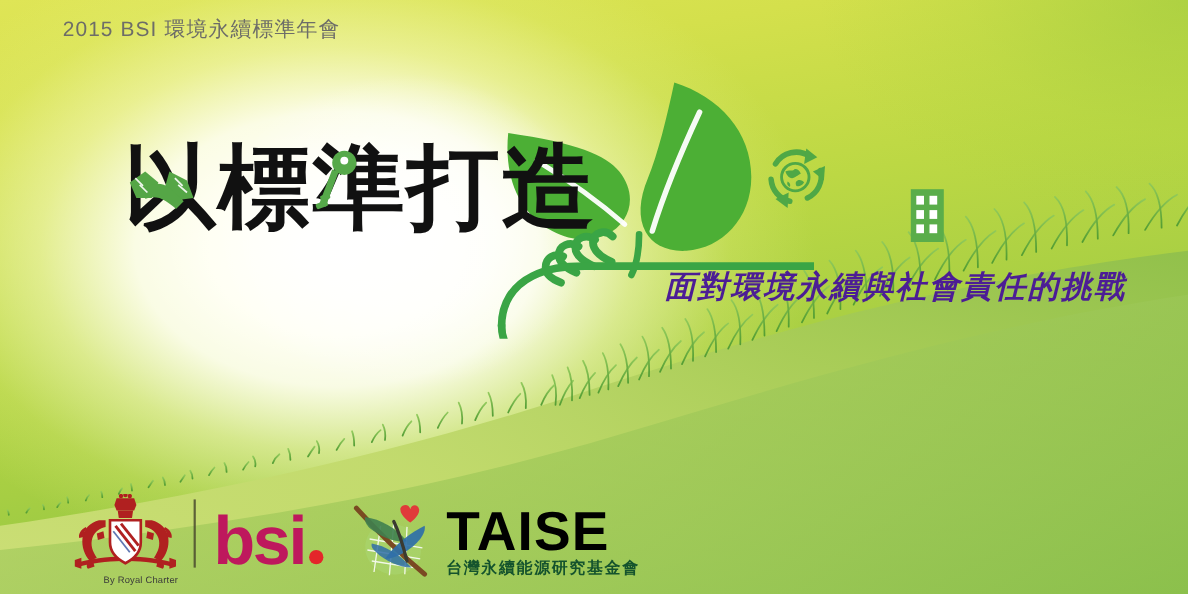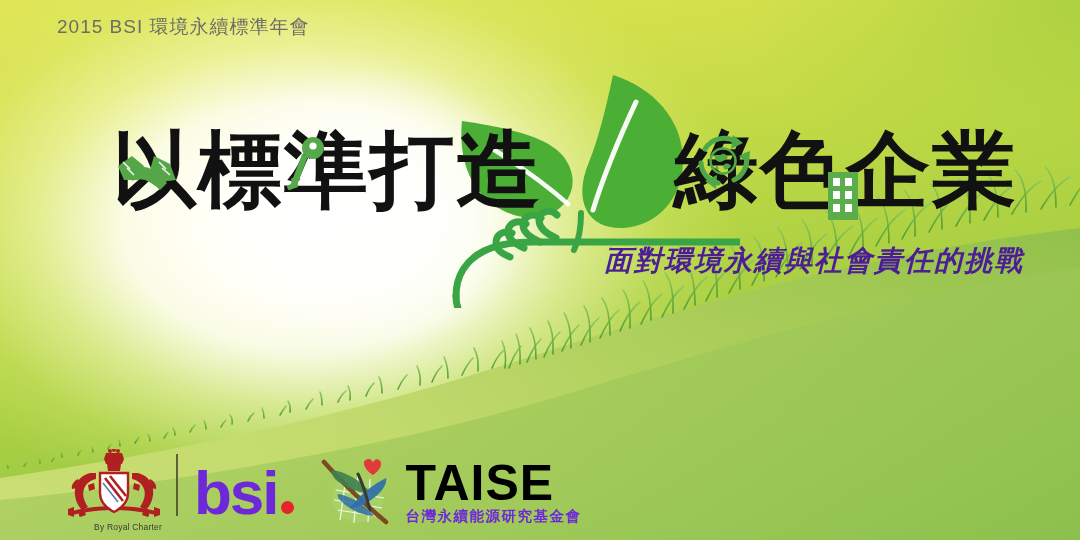--- a/index.html
+++ b/index.html
@@ -148,21 +148,21 @@
     height: 62px;
     background: #4a4a2e;
     margin: 0 16px 16px 14px;
     opacity: .85;
   }
   .bsi-word {
     font-family: "Liberation Sans", "DejaVu Sans", sans-serif;
     font-weight: bold;
     font-size: 62px;
     line-height: 1;
-    color: #6d28d9;
+    color: #be185d;
     letter-spacing: -2px;
     margin-bottom: 8px;
     position: relative;
   }
   .bsi-dot {
     display: inline-block;
     width: 13px; height: 13px;
     border-radius: 50%;
     background: #e4262a;
     margin-left: 3px;
@@ -183,21 +183,21 @@
     font-family: "Liberation Sans", "DejaVu Sans", sans-serif;
     font-weight: bold;
     font-size: 50px;
     line-height: .92;
     color: #000000;
     letter-spacing: 1px;
   }
   .taise-sub {
     font-size: 14.5px;
     font-weight: bold;
-    color: #6d28d9;
+    color: #14532d;
     letter-spacing: 1.5px;
     margin-top: 1px;
     white-space: nowrap;
   }
 </style>
 </head>
 <body>
 
 <div id="banner">
 
@@ -360,21 +360,20 @@
   <svg style="position:absolute;left:283px;top:136px;width:46px;height:66px;" viewBox="0 0 46 66">
     <g fill="#56a94a">
       <circle cx="30" cy="12" r="11"></circle>
       <circle cx="30" cy="10" r="3.6" fill="#ffffff"></circle>
       <path d="M25,20 L13,52 L7,50 L19,18 Z"></path>
       <rect x="4" y="48" width="11" height="5" rx="1.5" transform="rotate(-20 9 50)"></rect>
       <rect x="8" y="41" width="9" height="5" rx="1.5" transform="rotate(-20 12 43)"></rect>
     </g>
   </svg>
 
-  <div class="headline headline-right">綠色企業</div>
 
   <svg style="position:absolute;left:692px;top:131px;width:62px;height:60px;" viewBox="0 0 62 60">
     <g fill="none" stroke="#4FA846" stroke-width="5" stroke-linecap="round">
       <path d="M13,18 A22,22 0 0 1 44,11"></path>
       <path d="M54,24 A22,22 0 0 1 42,49"></path>
       <path d="M26,52 A22,22 0 0 1 9,32"></path>
     </g>
     <g fill="#4FA846">
       <polygon points="41,4 51,12 39,18"></polygon>
       <polygon points="58,20 57,33 47,25"></polygon>

